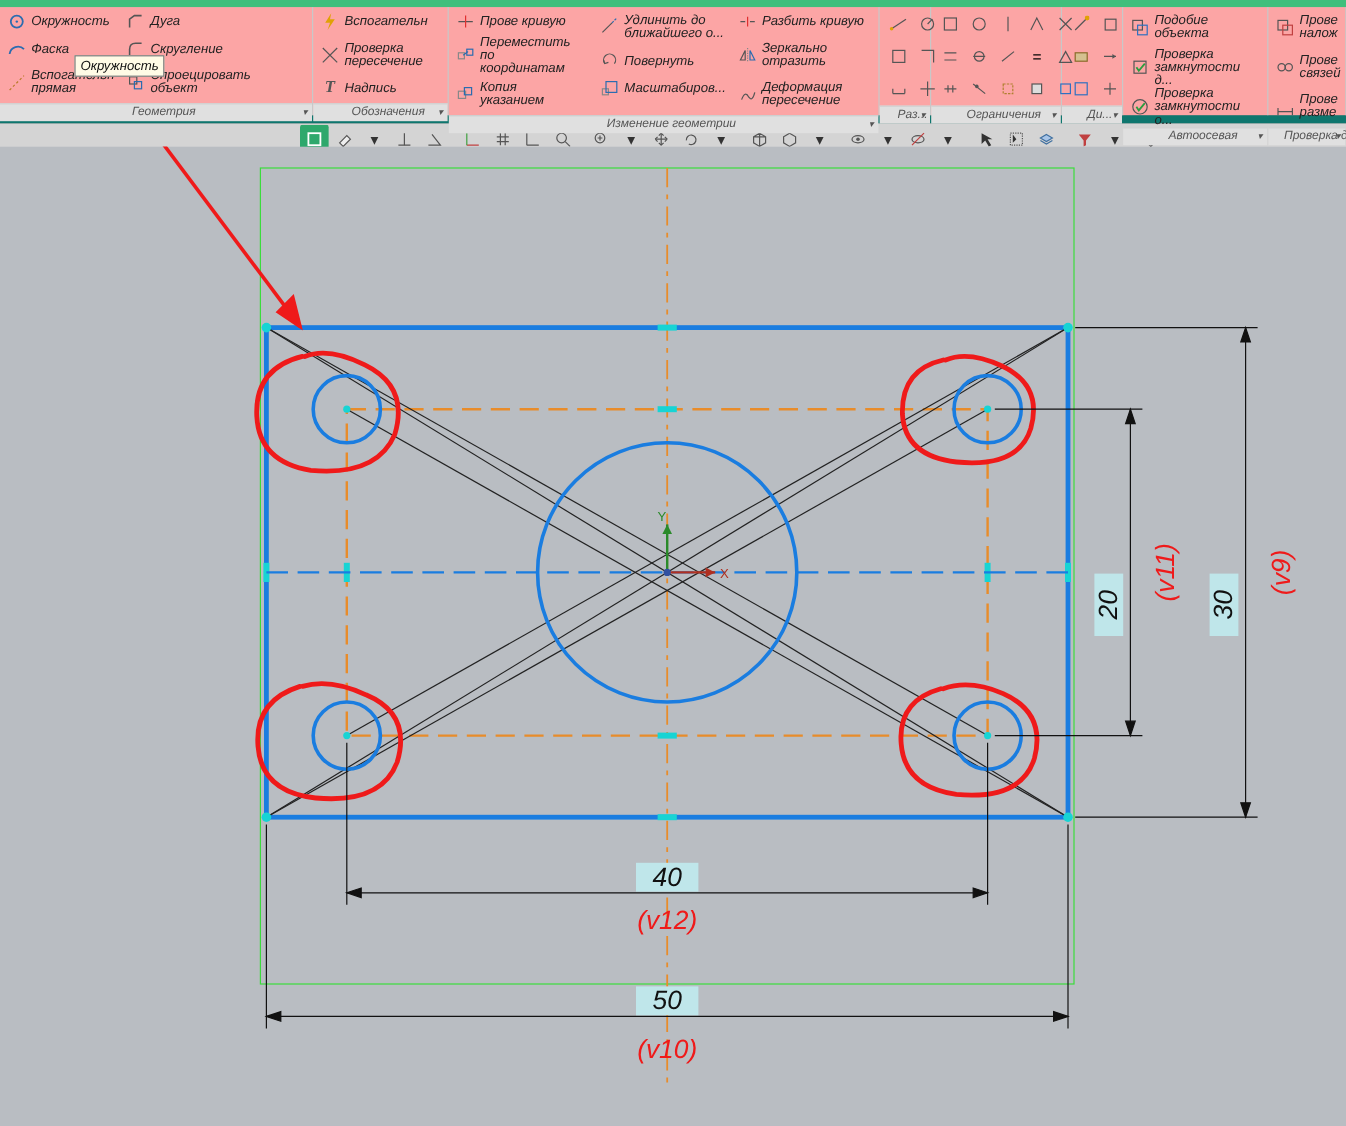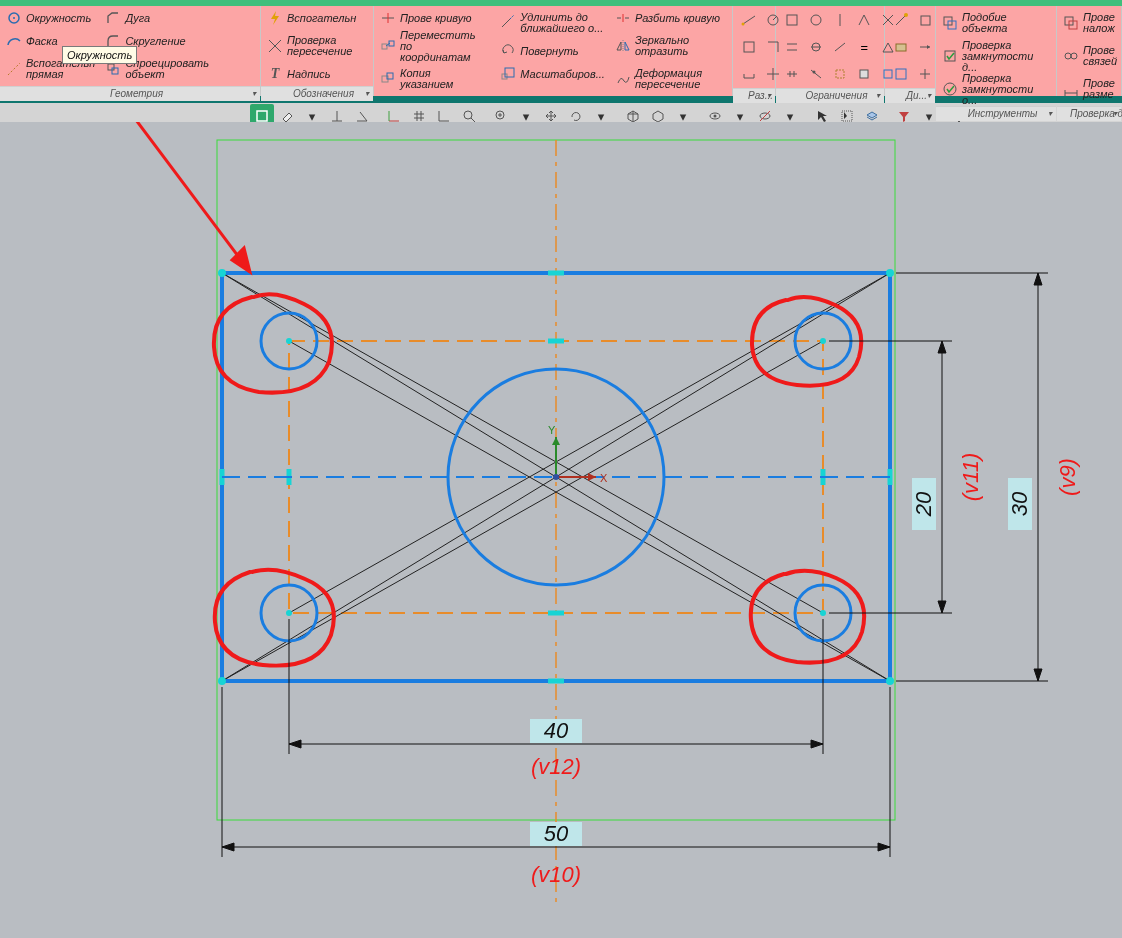--- a/index.html
+++ b/index.html
@@ -223,20 +223,21 @@
               <span class="ic">
                 <svg width="16" height="16">
                   <path d="M3 12 Q6 4 9 10 Q12 14 14 6" fill="none" stroke="#555"></path>
                 </svg>
               </span>
               <span class="lbl" style="white-space:pre-line">Деформация
 пересечение</span>
             </div>
       </div>
     </div>
+    <div class="panel-title">Изменение геометрии</div>
   </div>
 
   <div class="panel" style="width:42px">
     <div class="panel-body">
           <div class="col">
       <div class="iconrow">
         <div class="iconbtn">
                 <svg width="16" height="16">
                   <line x1="2" y1="12" x2="14" y2="4" stroke="#555"></line>
                   <circle cx="2" cy="12" r="1.5" fill="#e0a106"></circle>
@@ -444,21 +445,21 @@
                 <svg width="16" height="16">
                   <circle cx="8" cy="8" r="6" fill="none" stroke="#555"></circle>
                   <path d="M5 8 L7 11 L12 5" stroke="#2a9d3e" fill="none" stroke-width="1.5"></path>
                 </svg>
               </span>
               <span class="lbl" style="white-space:pre-line">Проверка
 замкнутости о...</span>
             </div>
     </div>
         </div>
-    <div class="panel-title">Инструменты</div>
+    <div class="panel-title">Автоосевая</div>
   </div>
 
   <div class="panel" style="flex:1;min-width:60px">
     <div class="panel-body">
           <div class="col">
       <div class="cmd two-line">
               <span class="ic">
                 <svg width="16" height="16">
                   <rect x="2" y="2" width="8" height="8" fill="none" stroke="#555"></rect>
                   <rect x="6" y="6" width="8" height="8" fill="none" stroke="#c04040"></rect>

